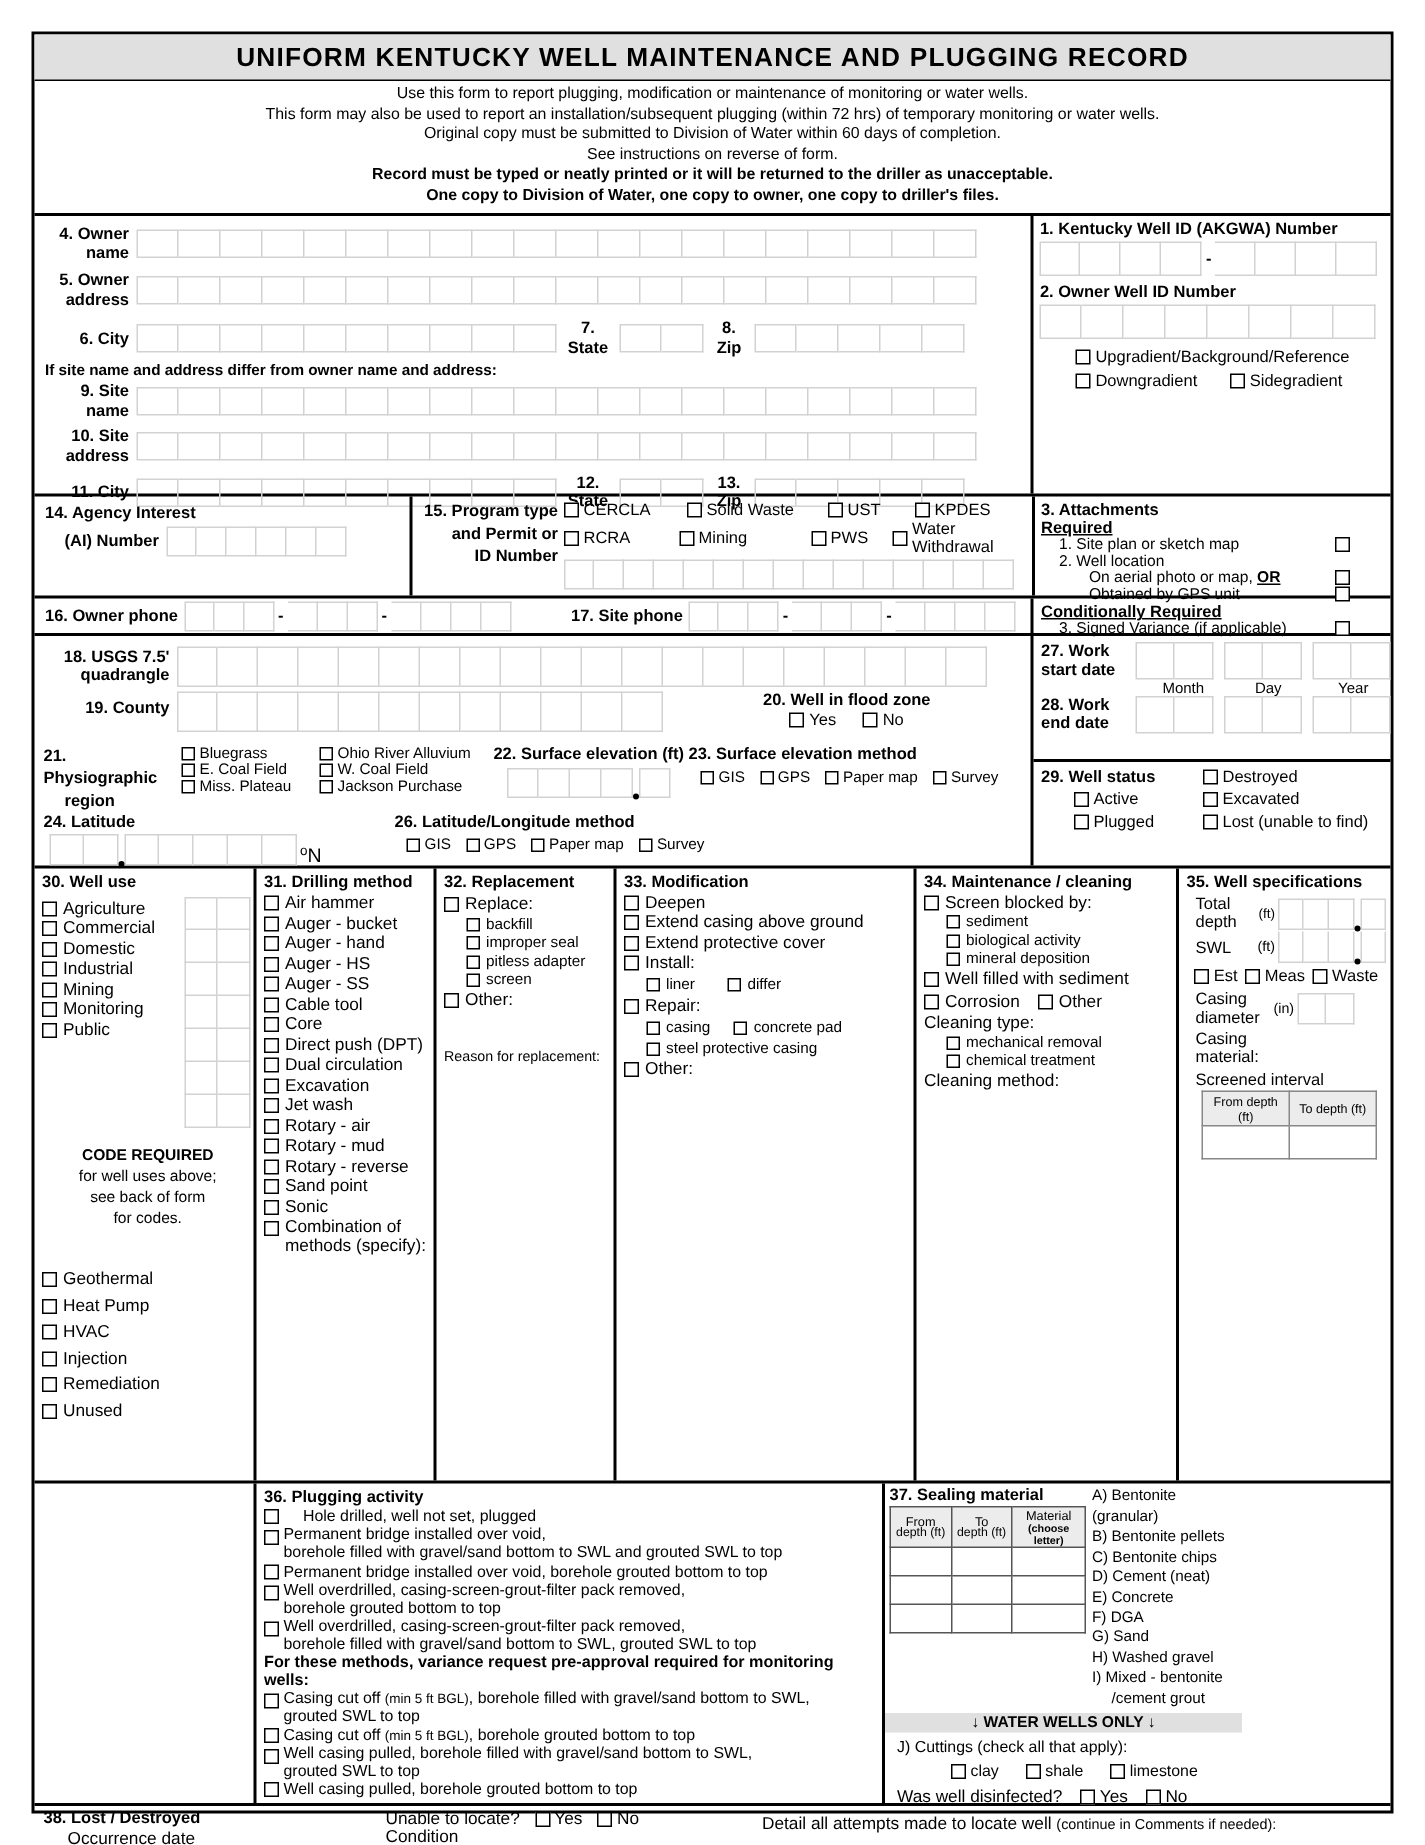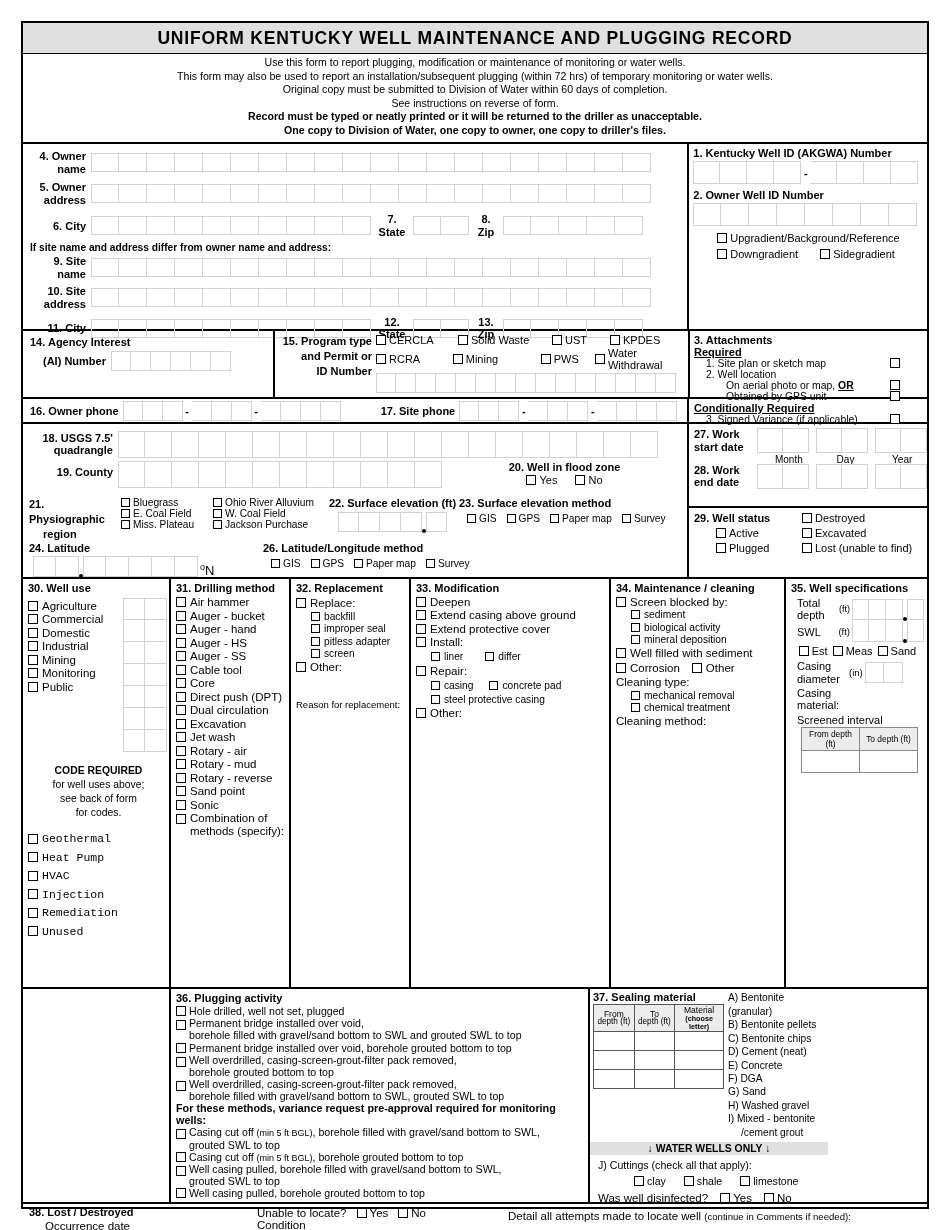--- a/index.html
+++ b/index.html
@@ -775,21 +775,21 @@
               <span class="gc" style="width:22px;height:22px; border-top:none"></span>
             </div>
         </div>
       </div>
       <div style="text-align:center; margin-top:12px; line-height:1.35; font-size:10.4px;">
         <div class="bold">CODE REQUIRED</div>
         <div>for well uses above;</div>
         <div>see back of form</div>
         <div>for codes.</div>
       </div>
-      <div style="margin-top:12px;font-family:Liberation Mono, monospace;">
+      <div style="margin-top:27px;">
         <div class="chkline" style="margin:5.5px 0;">
             <span class="cb"></span>
             <span>Geothermal</span>
           </div>
         <div class="chkline" style="margin:5.5px 0;">
             <span class="cb"></span>
             <span>Heat Pump</span>
           </div>
         <div class="chkline" style="margin:5.5px 0;">
             <span class="cb"></span>
@@ -1053,21 +1053,21 @@
         <div class="ck">
             <span class="cb"></span>
             <span>Est</span>
           </div>
         <div class="ck">
             <span class="cb"></span>
             <span>Meas</span>
           </div>
         <div class="ck">
             <span class="cb"></span>
-            <span>Sand</span>
+            <span>Waste</span>
           </div>
       </div>
       <div style="display:flex; align-items:center; padding-left:6px; margin-top:3px;">
         <span style="width:52px; line-height:1.1;">
           <span>Casing</span><br>
           <span>diameter</span>
         </span>
         <span style="font-size:9.5px;">(in)</span>
         <span style="display:flex; margin-left:2px;">
           <span class="gc" style="width:19px;height:21px"></span>
@@ -1093,21 +1093,21 @@
         </table>
     </div>
   </div>
 
   <div class="row band" style="height:215px;">
     <div style="width:146px;"></div>
 
     <div class="colbox" style="width:419px; padding:3px 0 0 5px;">
       <div class="lbl">36. Plugging activity</div>
       <div style="font-size:10.6px;">
-        <div style="display:flex; align-items:flex-start; gap:3px; margin-top:1px;">
+        <div style="display:flex; align-items:flex-start; gap:16px; margin-top:1px;">
           <span class="cb" style="margin-top:1px;"></span>
           <span>Hole drilled, well not set, plugged</span>
         </div>
         <div style="display:flex; align-items:flex-start; gap:3px;">
           <span class="cb" style="margin-top:3px;"></span>
           <span style="line-height:1.15;"><span>Permanent bridge installed over void,</span><br><span>borehole filled with gravel/sand bottom to SWL and grouted SWL to top</span></span>
         </div>
         <div style="display:flex; align-items:flex-start; gap:3px;">
           <span class="cb" style="margin-top:1px;"></span>
           <span>Permanent bridge installed over void, borehole grouted bottom to top</span>

